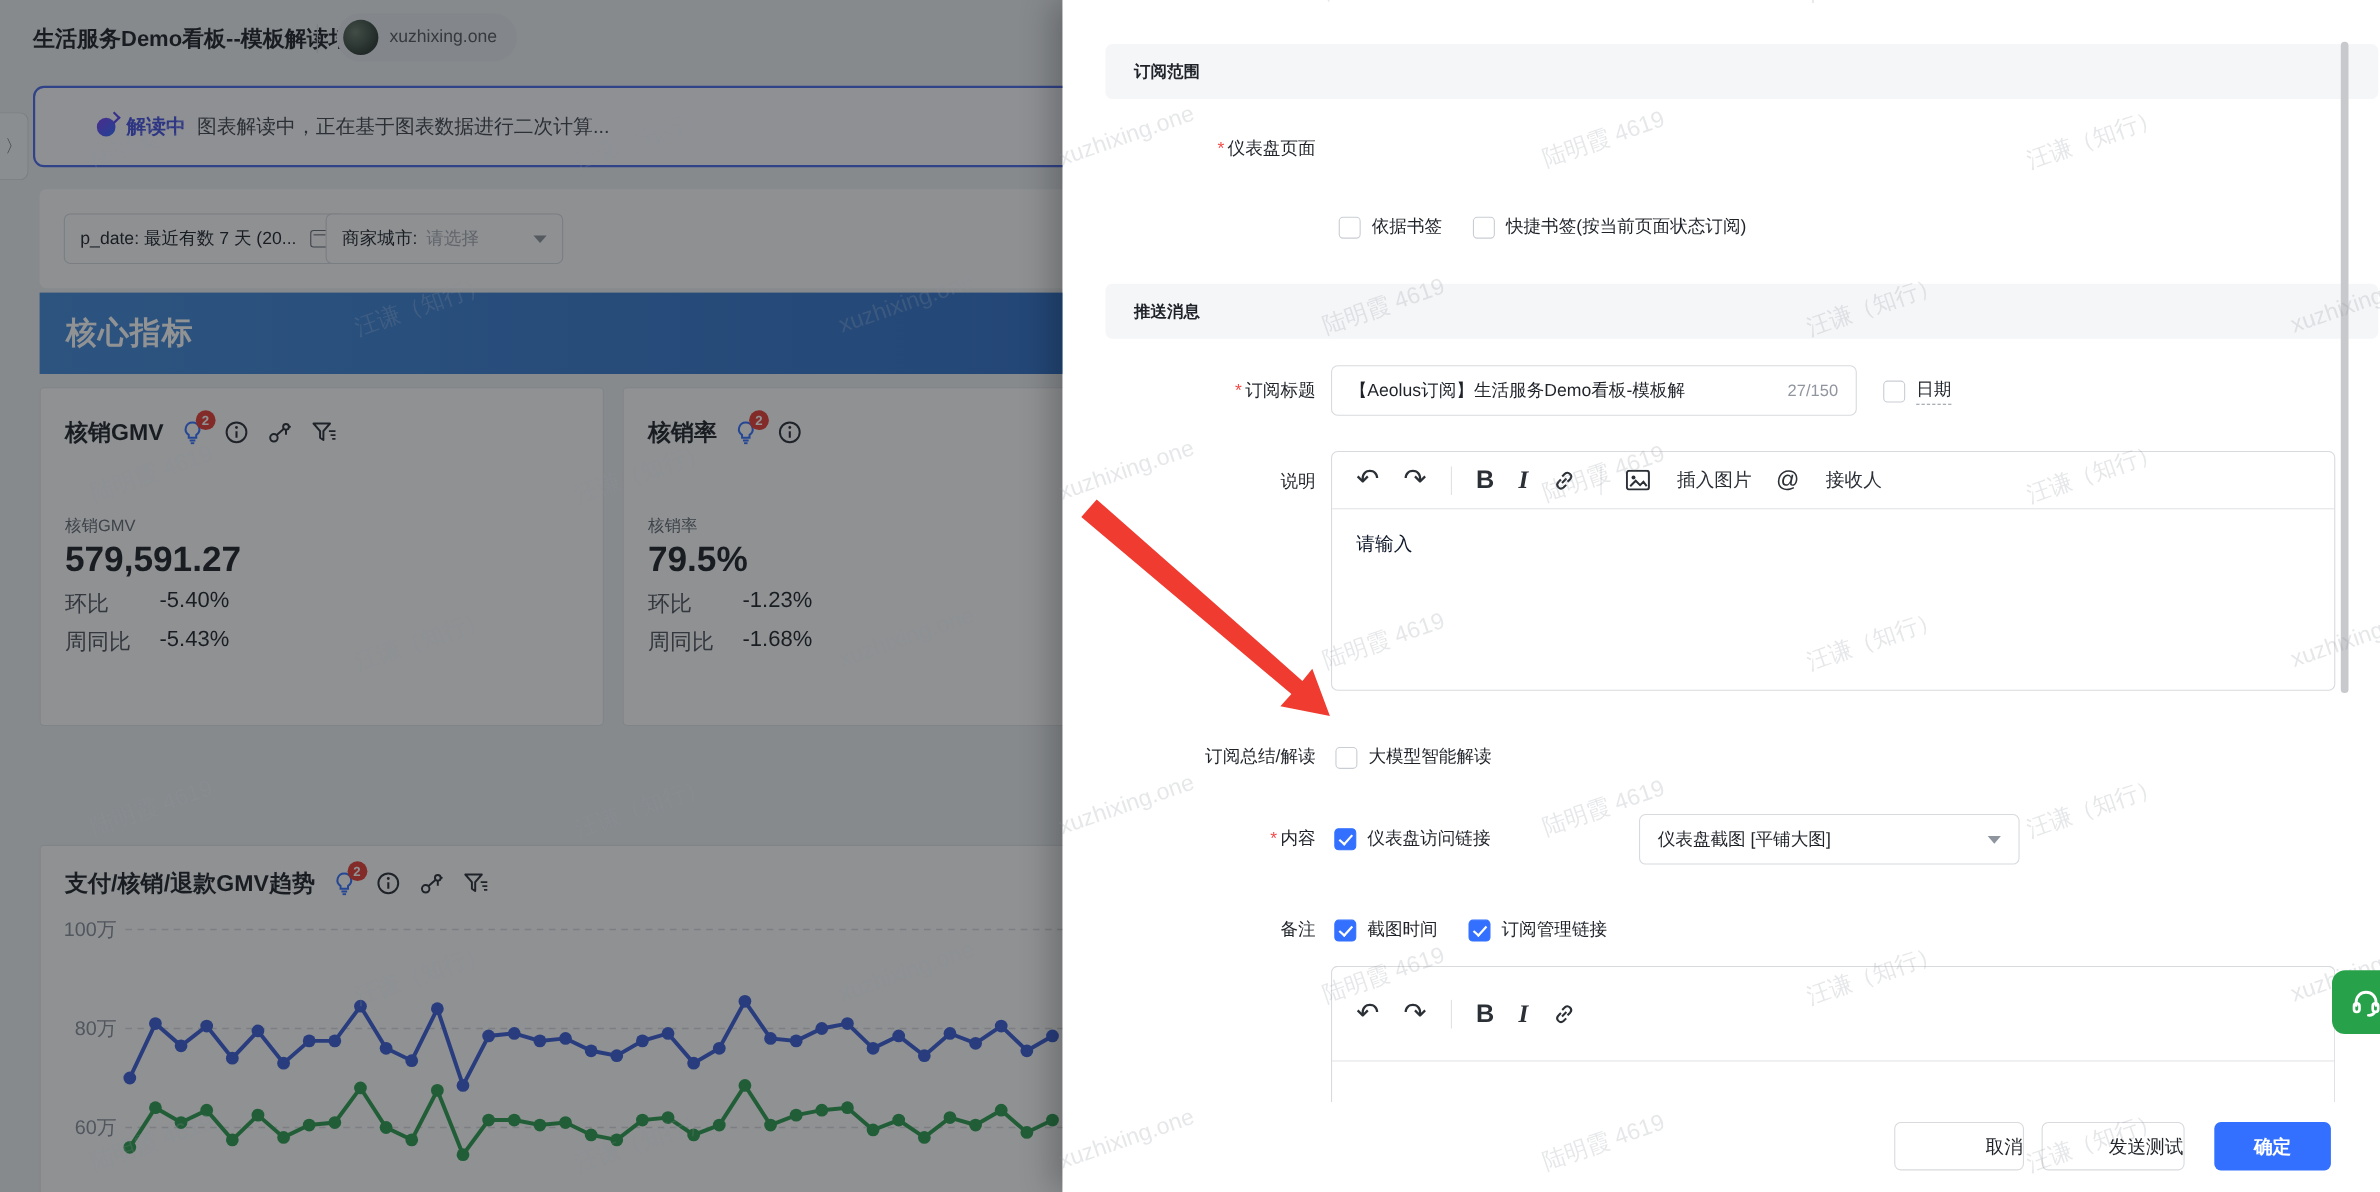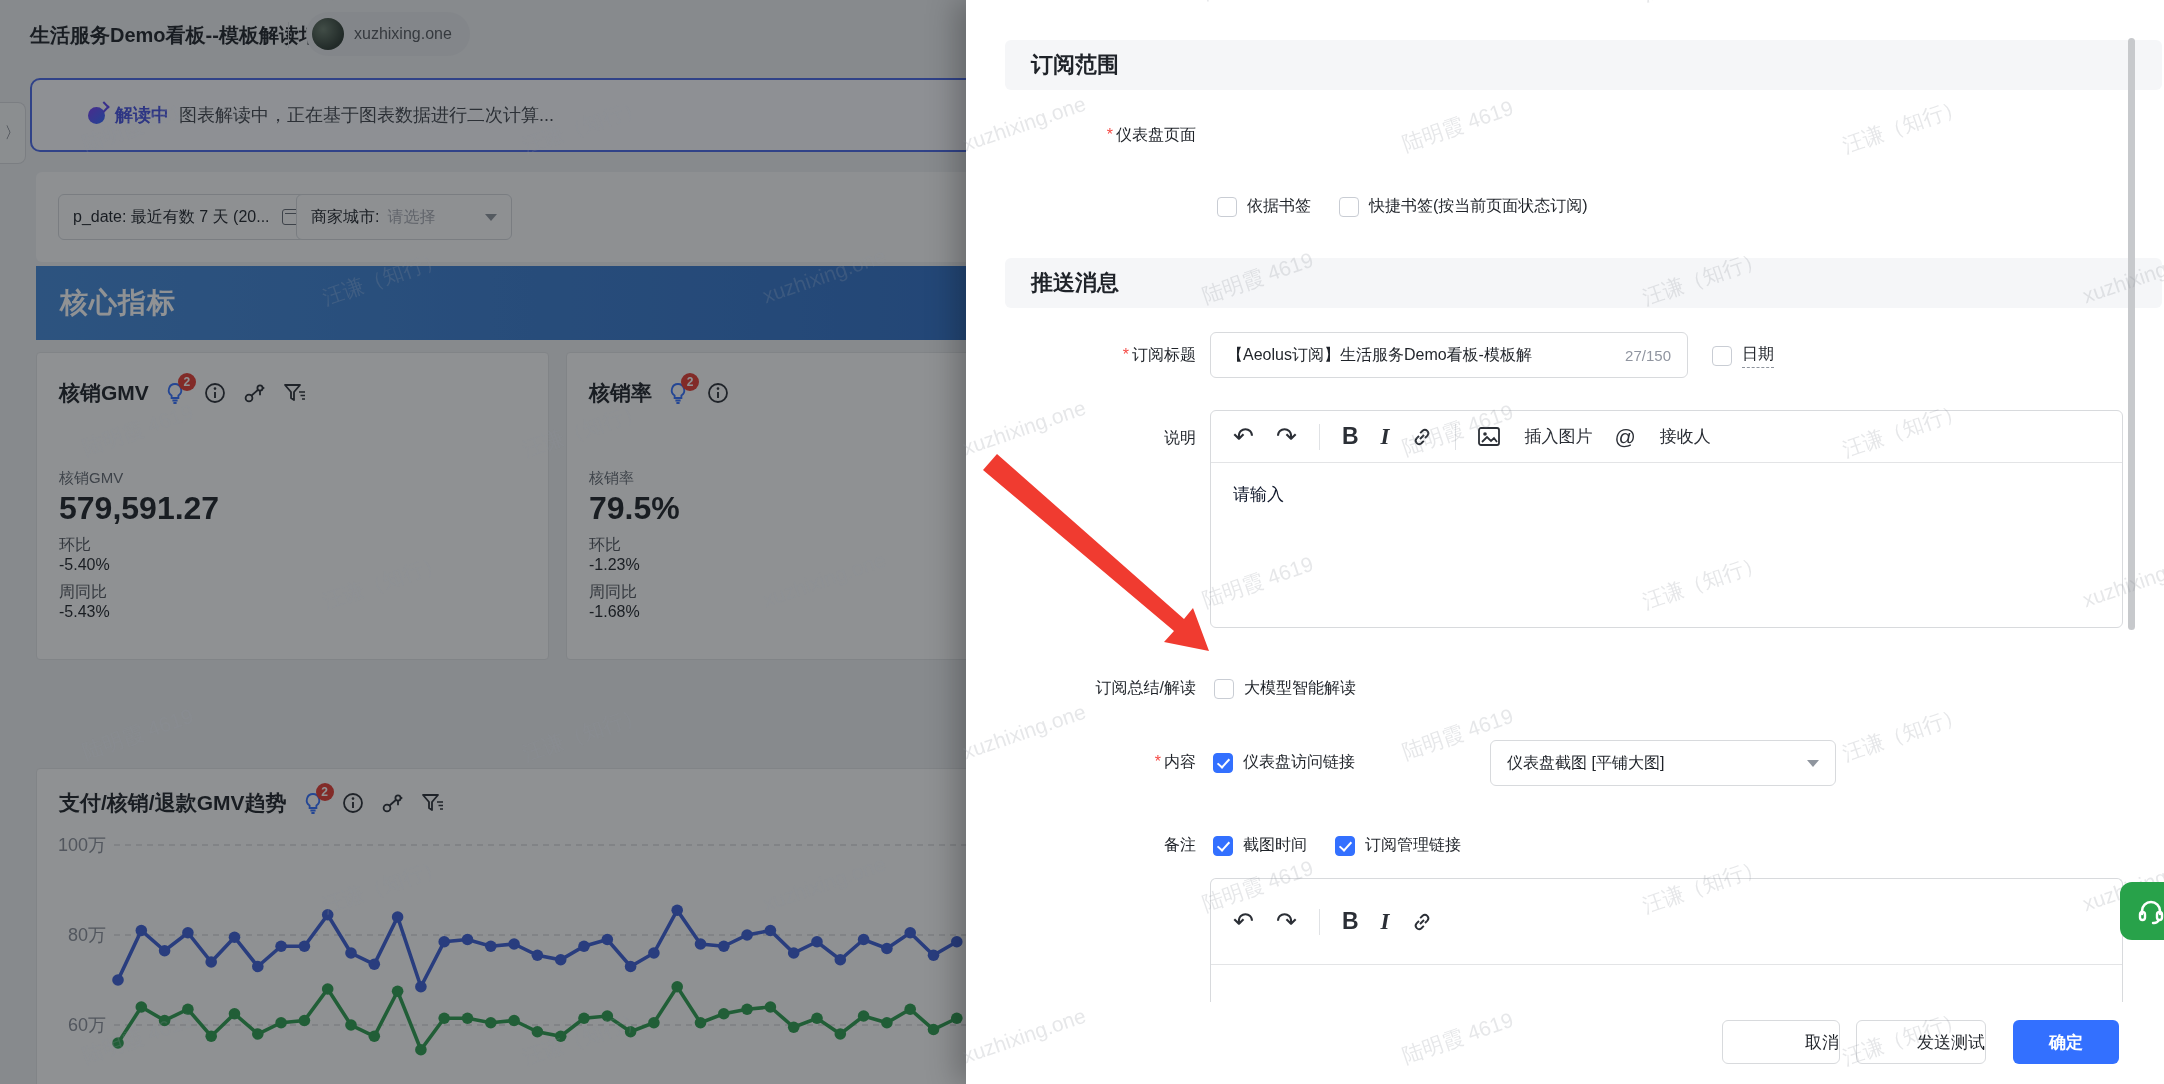--- a/index.html
+++ b/index.html
@@ -29,30 +29,30 @@
   .caret{width:0;height:0;border-left:6px solid transparent;border-right:6px solid transparent;border-top:7px solid #8f959e;margin-left:10px;}
   .sechdr{position:absolute;left:36px;width:954px;height:74px;background:linear-gradient(90deg,#4489d8,#3170c7);color:#fff;font-size:28px;font-weight:bold;display:flex;align-items:center;padding-left:24px;letter-spacing:1px;}
   .card{position:absolute;background:#fdfdfd;border:1px solid #e3e4e6;border-radius:4px;}
   .cardhead{display:flex;align-items:center;gap:14px;padding:26px 0 0 22px;}
   .cardtitle{font-size:21px;font-weight:bold;color:#1f2329;}
   .iconrow{display:flex;align-items:center;gap:16px;color:#2b2f36;}
   .ico{position:relative;width:24px;height:24px;display:flex;align-items:center;justify-content:center;}
   .badge{position:absolute;top:-8px;right:-9px;min-width:18px;height:18px;border-radius:9px;background:#e43d33;color:#fff;font-size:12px;font-weight:bold;display:flex;align-items:center;justify-content:center;padding:0 4px;}
   .kpi-label{font-size:15px;color:#646a73;}
   .kpi-value{font-size:32px;font-weight:bold;color:#1f2329;margin-top:2px;}
-  .cmp{display:flex;font-size:16px;margin-top:8px;flex-direction:column;}
+  .cmp{display:flex;font-size:20px;margin-top:8px;}
   .cmp .l{width:86px;color:#51565e;}
   .cmp .v{color:#1f2329;}
   .chartcard{position:absolute;left:36px;top:768px;width:954px;height:320px;background:#fdfdfd;border:1px solid #e3e4e6;border-radius:4px 4px 0 0;}
   .overlay{position:absolute;left:0;top:0;width:966px;height:1084px;background:rgba(20,23,28,0.47);z-index:20;}
 
   
   .panel{position:absolute;left:966px;top:0;width:1198px;height:1084px;background:#ffffff;box-shadow:-10px 0 28px rgba(0,0,0,0.25);z-index:30;}
   .pp{position:absolute;}
-  .secbar{left:39px;width:1157px;height:50px;background:#f5f6f8;border-radius:6px;display:flex;align-items:center;padding-left:26px;font-size:22px;font-weight:bold;color:#1f2329;}
+  .secbar{left:39px;width:1157px;height:50px;background:#f5f6f8;border-radius:6px;display:flex;align-items:center;padding-left:26px;font-size:15px;font-weight:bold;color:#1f2329;}
   .flabel{position:absolute;width:230px;text-align:right;font-size:16px;color:#1f2329;}
   .req:before{content:"*";color:#f54a45;margin-right:3px;}
   .selectbox{position:absolute;border:1px solid #d8dadd;border-radius:6px;background:#fff;display:flex;align-items:center;justify-content:space-between;padding:0 16px;font-size:16px;color:#1f2329;}
   .cb{width:20px;height:20px;border-radius:4px;border:1.6px solid #c9cdd4;background:#fff;flex:none;}
   .cb.on{background:#3370ff;border-color:#3370ff;position:relative;}
   .cb.on:after{content:"";position:absolute;left:6px;top:2px;width:5px;height:10px;border-right:2.4px solid #fff;border-bottom:2.4px solid #fff;transform:rotate(42deg);}
   .cbrow{position:absolute;display:flex;align-items:center;gap:10px;font-size:16px;color:#1f2329;}
   .inputbox{position:absolute;border:1px solid #d8dadd;border-radius:6px;background:#fff;display:flex;align-items:center;padding:0 16px;font-size:16px;color:#1f2329;gap:10px;}
   .inputbox .val{flex:1;white-space:nowrap;overflow:hidden;}
   .counter{color:#9095a0;font-size:15px;flex:none;}

